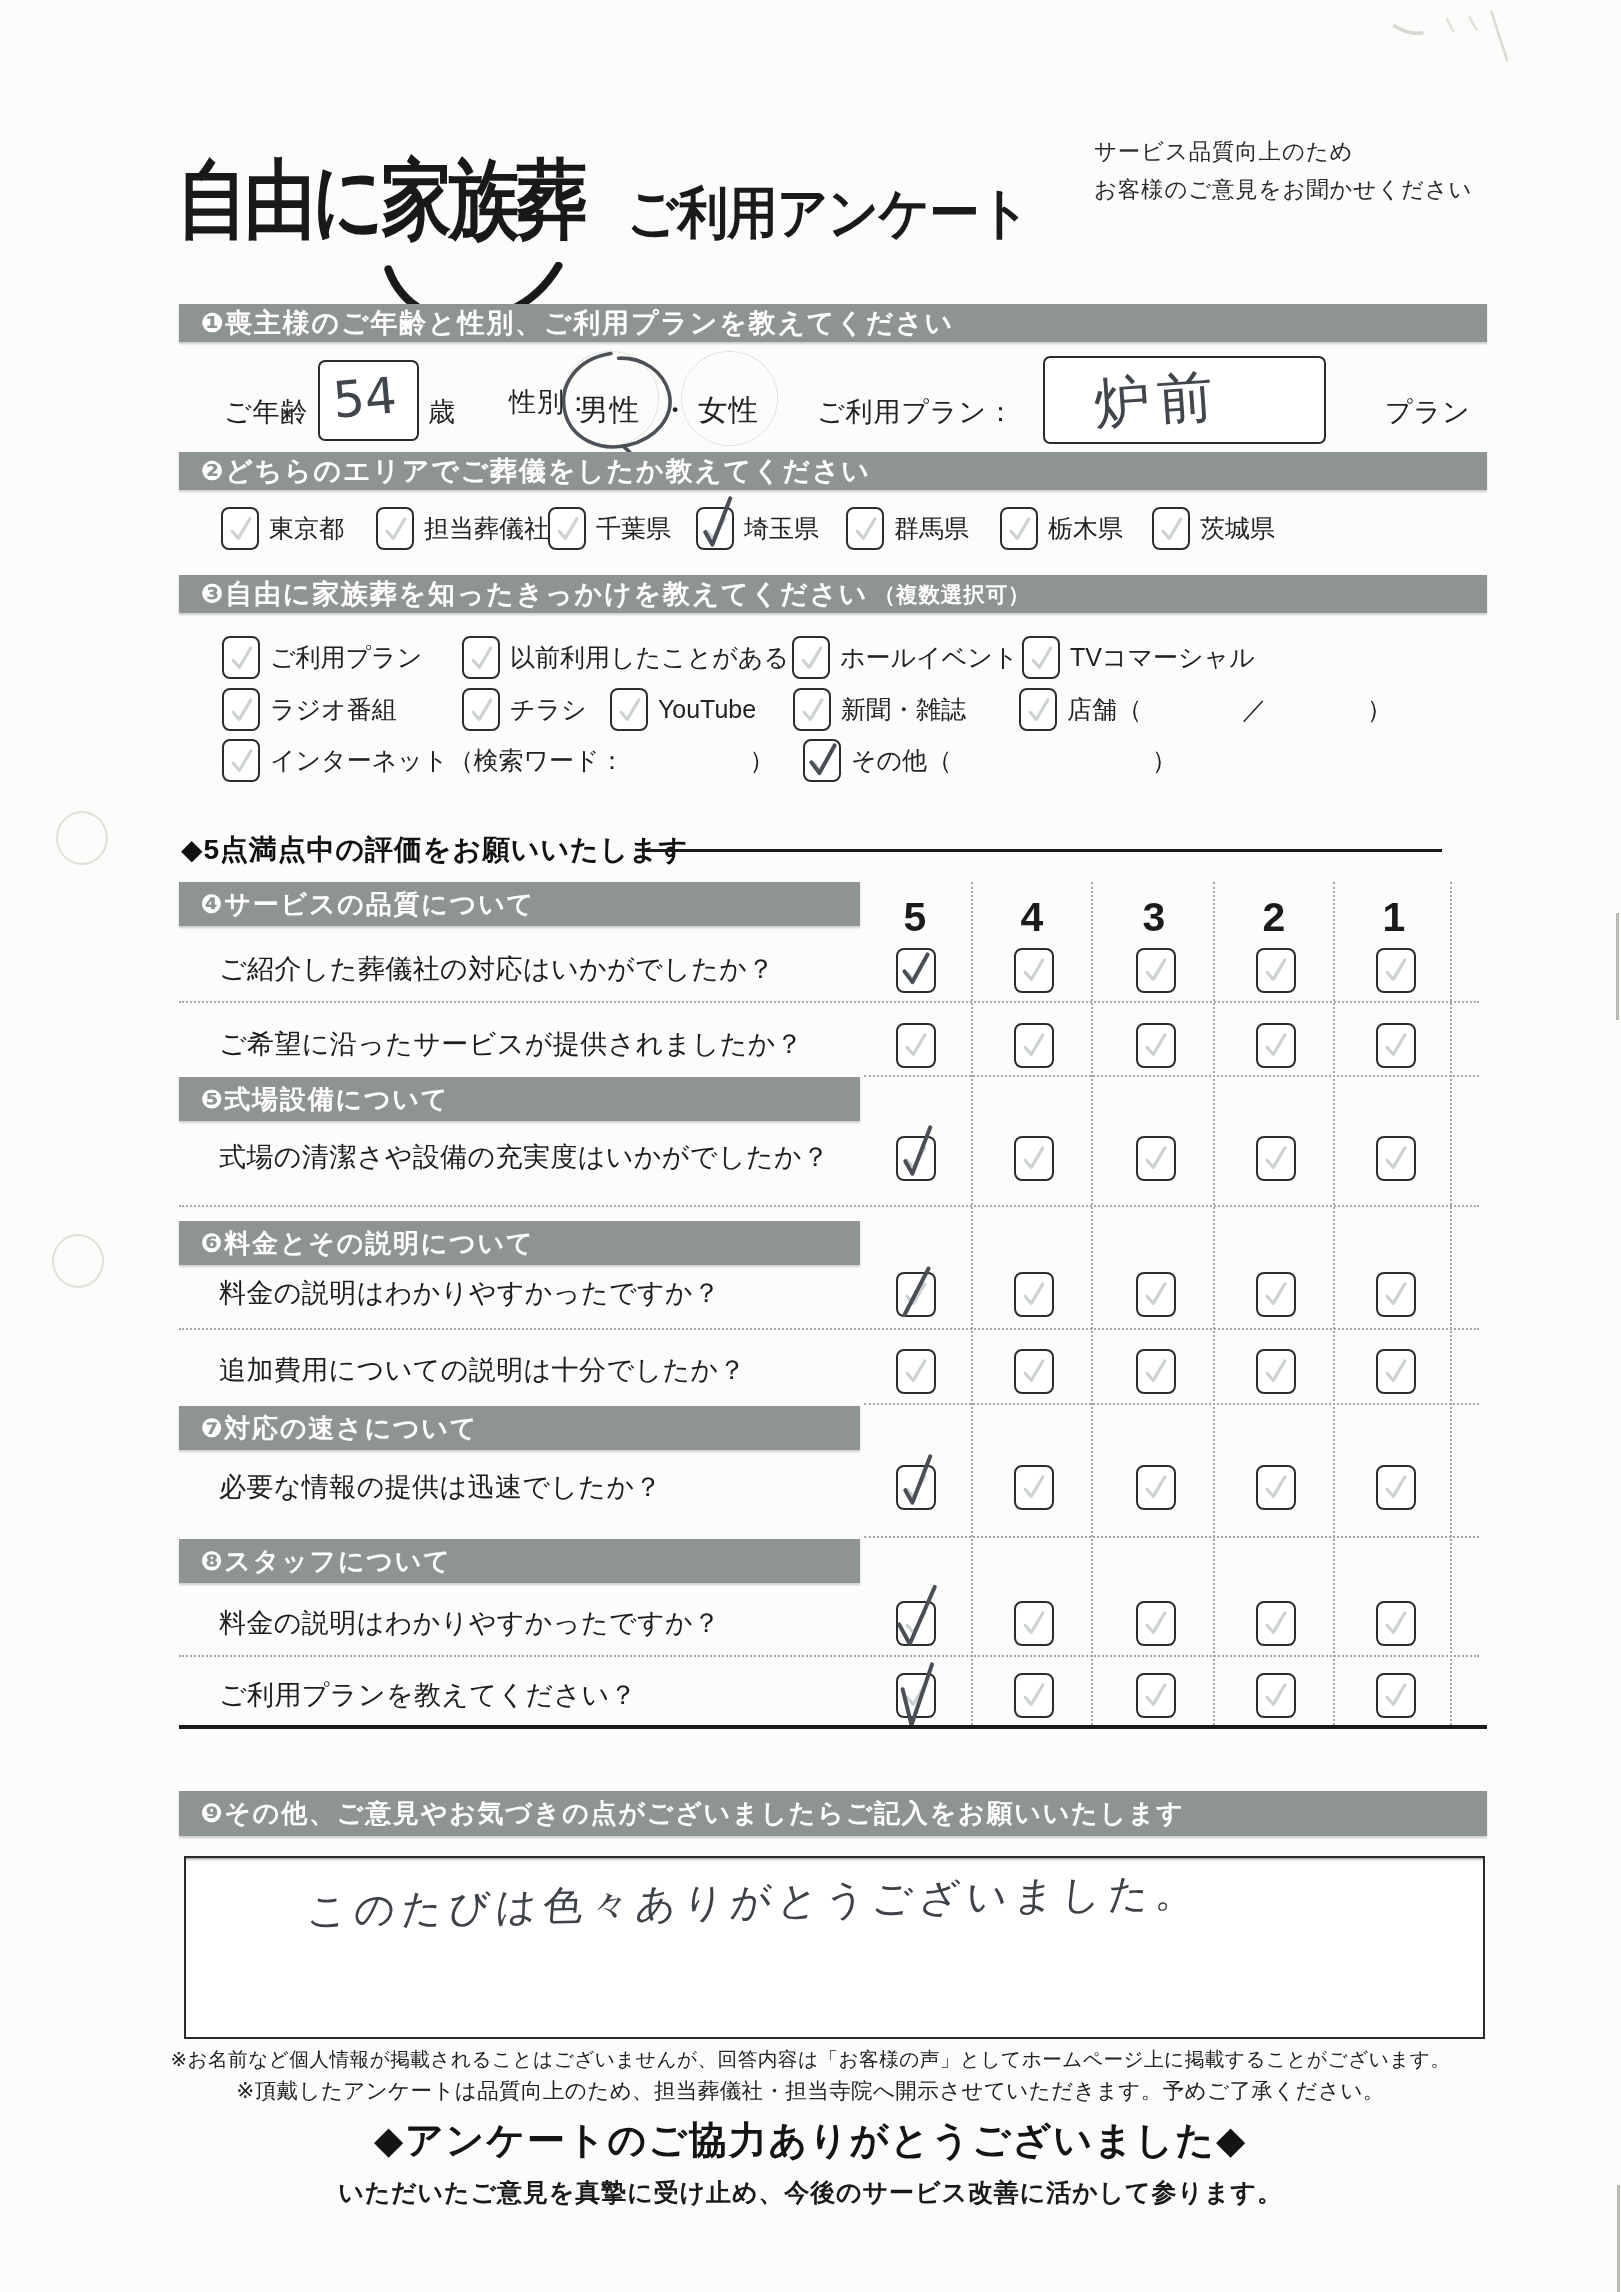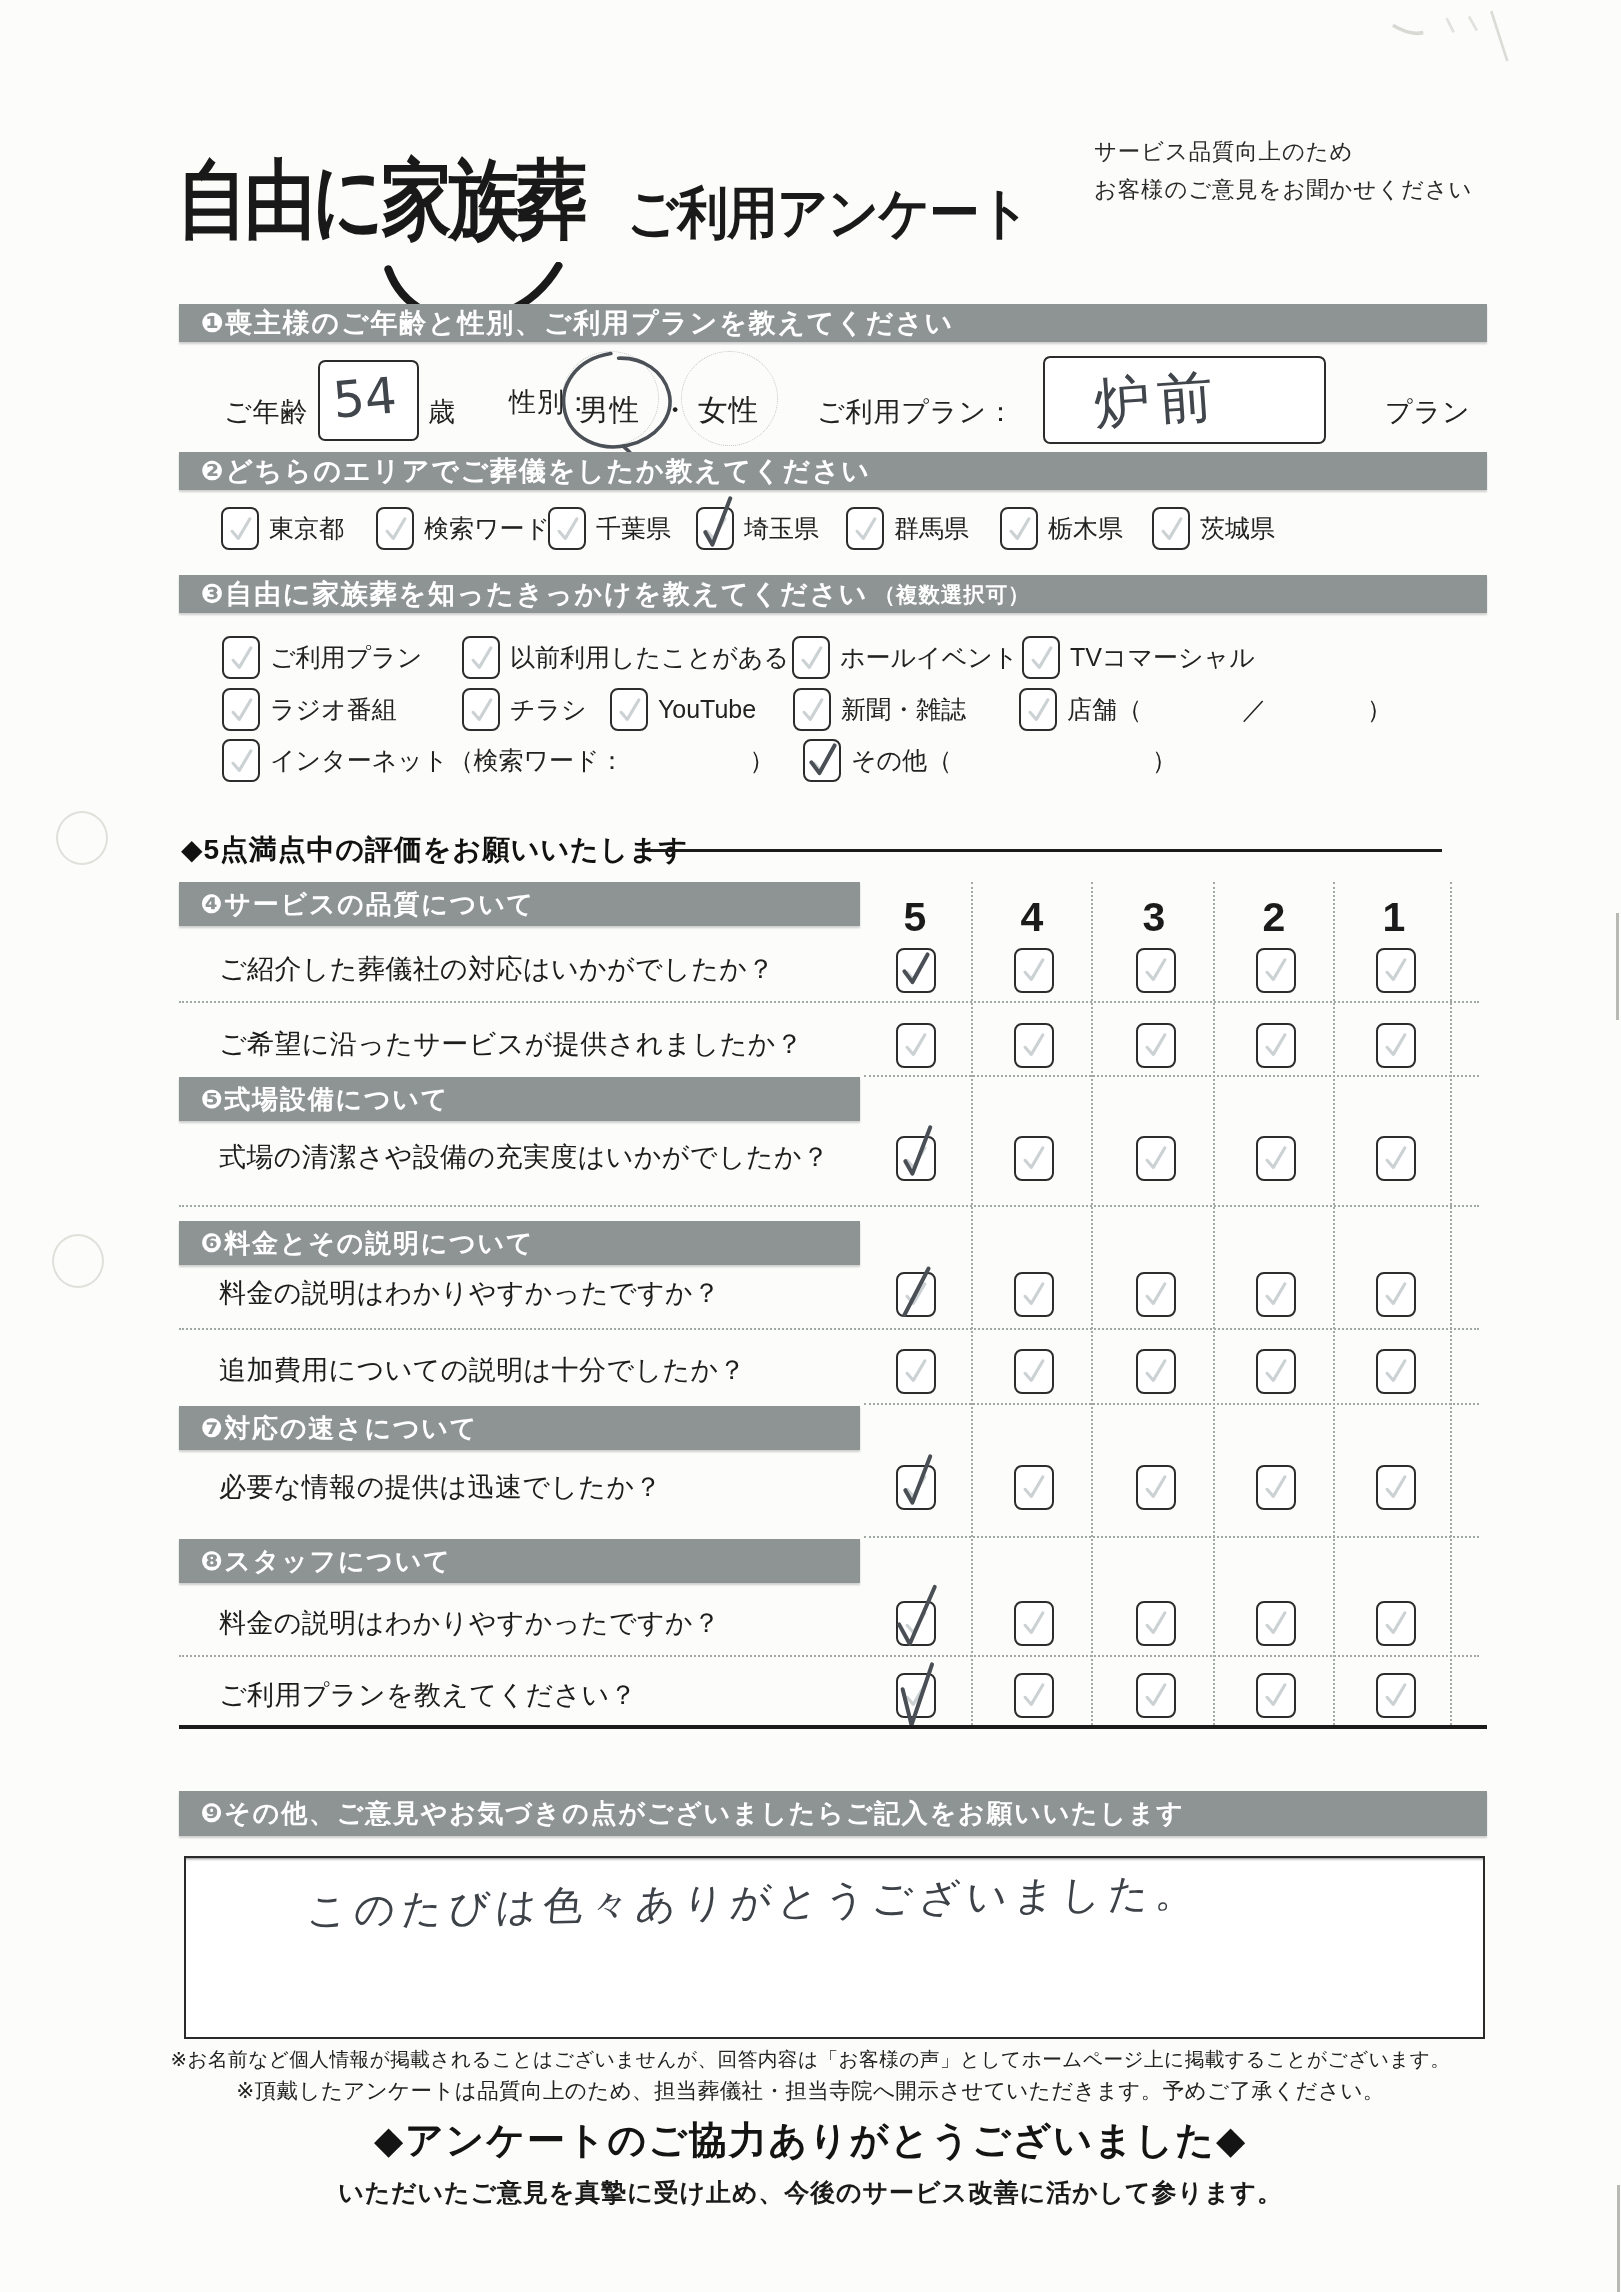--- a/index.html
+++ b/index.html
@@ -101,21 +101,21 @@
           </svg>
         </div>
         <div>東京都</div>
       </div>
       <div class="cb-item" style="left: 376px; top: 507px;">
         <div class="cb">
           <svg width="36" height="41" viewBox="0 0 40 46" style="left: 0px; top: 0px;">
             <path d="M10,25 L17,33 L30,11" fill="none" stroke="#ccd1d3" stroke-width="3.5" stroke-linecap="round" stroke-linejoin="round"></path>
           </svg>
         </div>
-        <div>検索ワード</div>
+        <div>担当葬儀社</div>
       </div>
       <div class="cb-item" style="left: 548px; top: 507px;">
         <div class="cb">
           <svg width="36" height="41" viewBox="0 0 40 46" style="left: 0px; top: 0px;">
             <path d="M10,25 L17,33 L30,11" fill="none" stroke="#ccd1d3" stroke-width="3.5" stroke-linecap="round" stroke-linejoin="round"></path>
           </svg>
         </div>
         <div>千葉県</div>
       </div>
       <div class="cb-item" style="left: 696px; top: 507px;">

